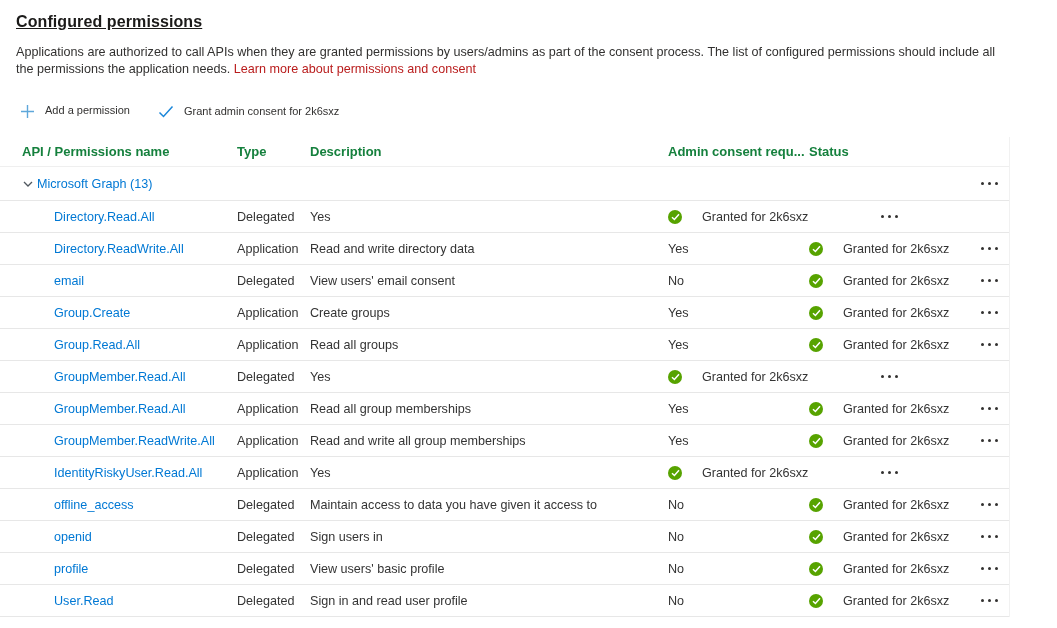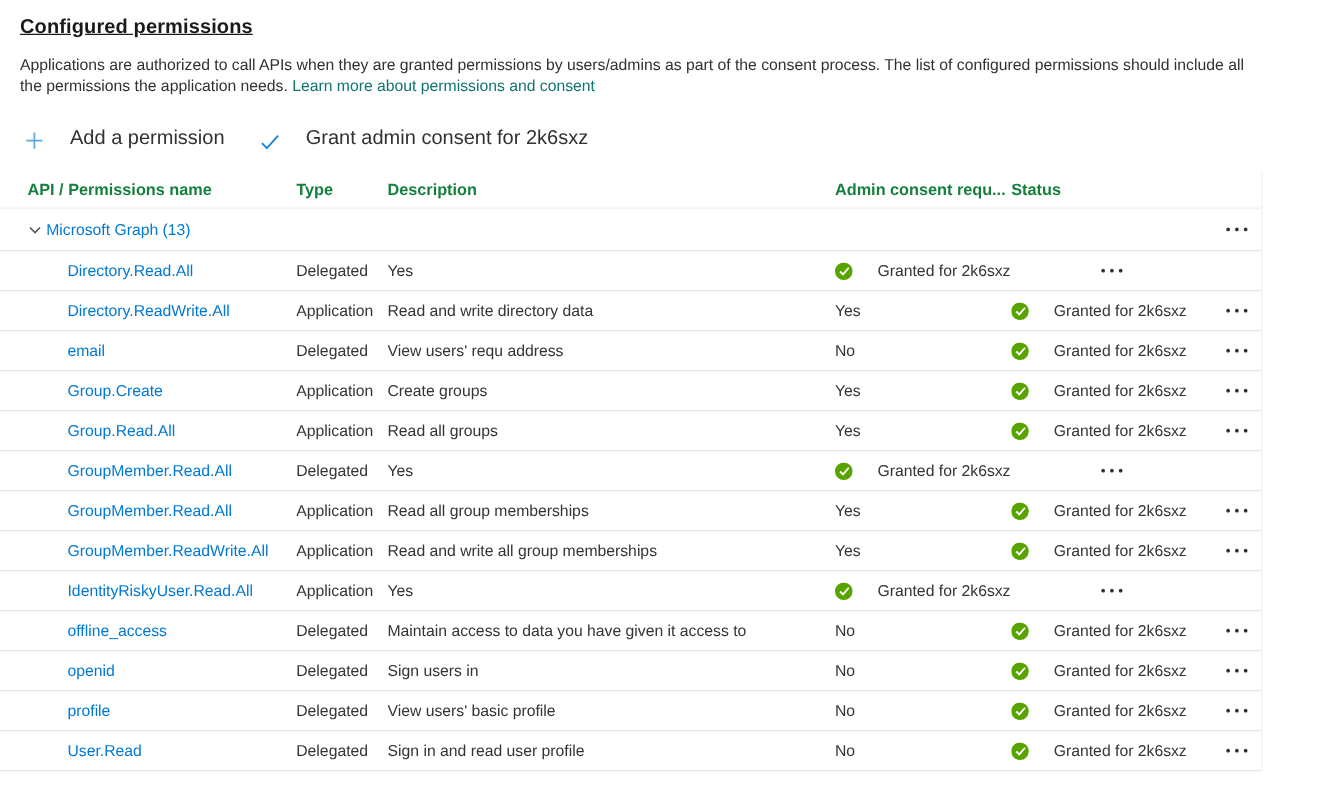--- a/index.html
+++ b/index.html
@@ -14,30 +14,30 @@
   .page-title {
     font-size: 16px; font-weight: 700; color: #1b1a19;
     padding-left: 16px; letter-spacing: 0.1px; text-decoration: underline;
   }
 
   .description {
     margin-top: 13px; padding-left: 16px;
     font-size: 12.6px; line-height: 17px; color: #323130;
     max-width: 1005px;
   }
-  .link { color: #0f766e; text-decoration: none; cursor: pointer; text-align: center; }
+  .link { color: #b91c1c; text-decoration: none; cursor: pointer; text-align: center; }
 
   .toolbar {
     margin-top: 21px; padding-left: 20px;
     display: flex; align-items: center; gap: 28px; height: 24px;
   }
   .toolbar-btn {
-    display: flex; align-items: flex-end; gap: 21px;
+    display: flex; align-items: flex-start; gap: 10px;
     background: none; border: none; cursor: pointer;
-    font-family: inherit; font-size: 16px; color: #323130;
+    font-family: inherit; font-size: 11px; color: #323130;
   }
   .toolbar-btn svg { display: block; }
 
   .table { width: 1010px; border-right: 1px solid #f1f1f1; }
   .trow {
     display: grid;
     grid-template-columns: 215px 73px 358px 141px 1fr 40px;
     padding-left: 22px; align-items: center;
     border-bottom: 1px solid #e7e7e7;
   }
@@ -172,21 +172,21 @@
               <i></i>
             </button>
     </div>
   </div>
 
   <div class="trow data-row">
     <div class="cell name-cell">
       <a class="perm-link">email</a>
     </div>
     <div class="cell">Delegated</div>
-    <div class="cell">View users' requ address</div>
+    <div class="cell">View users' email consent</div>
     <div class="cell">No</div>
     <div class="cell status-cell">
       <span class="status-icon">
         <svg width="9" height="8" viewBox="0 0 9 8">
                 <path d="M1 4.2 L3.4 6.5 L8 1.2" stroke="#ffffff" stroke-width="1.5" fill="none"></path>
               </svg>
       </span>
       <span>Granted for 2k6sxz</span>
     </div>
     <div class="menu-cell">

